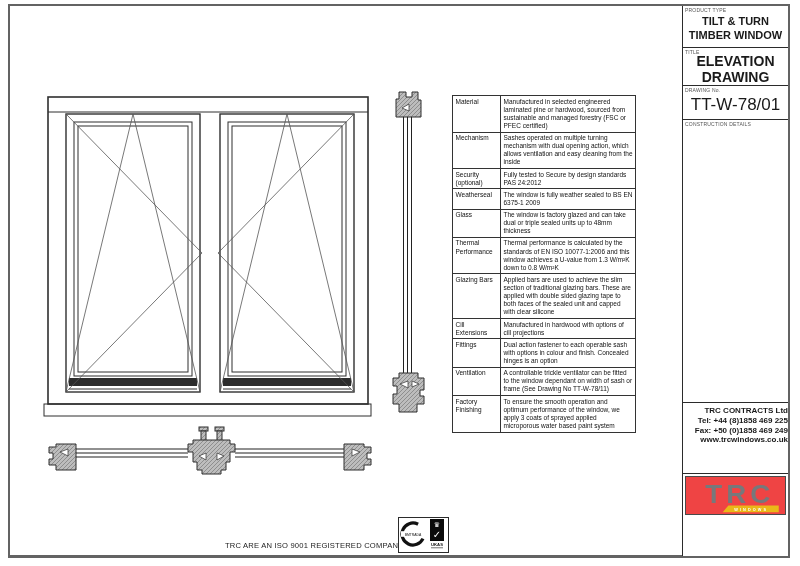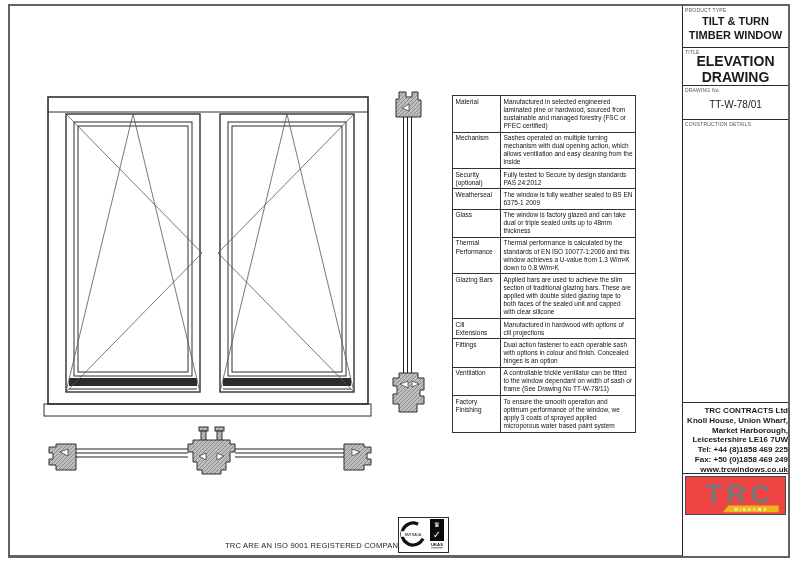--- a/index.html
+++ b/index.html
@@ -11,21 +11,21 @@
 
   
   .titleblock{position:absolute;left:682px;top:6px;width:106px;height:550px;
         background:#fff;border-left:1px solid #2b2b2b;box-sizing:border-box;}
   .tb-cell{position:relative;border-bottom:1px solid #2b2b2b;box-sizing:border-box;overflow:hidden;}
   .tb-label{position:absolute;left:2px;top:1px;font-size:5px;color:#555;letter-spacing:.2px;}
   .tb-big{display:flex;align-items:center;justify-content:center;text-align:center;
         width:100%;height:100%;padding:6px 4px 2px 4px;box-sizing:border-box;}
   .c-product{height:42px;}  .c-product .tb-big{font-weight:bold;font-size:11px;line-height:1.25;}
   .c-title{height:38px;}    .c-title .tb-big{font-weight:bold;font-size:14px;}
-  .c-dno{height:34px;}      .c-dno .tb-big{font-size:10px;}
+  .c-dno{height:34px;}      .c-dno .tb-big{font-size:17px;}
   .c-date{height:38px;display:flex;}
   .c-date .half{position:relative;height:100%;box-sizing:border-box;}
   .c-date .half.l{width:66px;border-right:1px solid #2b2b2b;}
   .c-date .half.r{width:39px;}
   .date-val{position:absolute;left:5px;bottom:7px;font-size:11.5px;}
   .c-constr{height:283px;}
   .c-addr{height:71px;text-align:right;font-size:8px;font-weight:bold;line-height:9.8px;padding-top:3px;}
   .c-logo{height:43px;border-bottom:none;padding:2px;}
   .logo-inner{width:100%;height:100%;border:1.5px solid #4a4a4a;box-sizing:border-box;
         display:flex;align-items:center;justify-content:center;background:#ef4444;text-align:right;}
@@ -220,25 +220,20 @@
       <div class="tb-big">TT-W-78/01</div>
     </div>
 
 
     <div class="tb-cell c-constr">
       <span class="tb-label">CONSTRUCTION DETAILS</span>
     </div>
 
     <div class="tb-cell c-addr">
       <div>TRC CONTRACTS Ltd</div>
-      <div>
-          <div>Knoll House, Union Wharf,</div>
-          <div>Market Harborough,</div>
-          <div>Leicestershire LE16 7UW</div>
-        </div>
       <div>Tel: +44 (8)1858 469 225</div>
       <div>Fax: +50 (0)1858 469 249</div>
       <div>www.trcwindows.co.uk</div>
     </div>
 
     <div class="tb-cell c-logo">
       <div class="logo-inner">
         <svg width="96" height="38" viewBox="0 0 100 40">
           <text x="50" y="27" text-anchor="middle" font-family="Liberation Sans, sans-serif" font-weight="bold" font-size="27" letter-spacing="4" fill="#77787b" transform="scale(1.08,1)">TRC</text>
           <polygon points="42,30 95,30 95,37 36,37" fill="#eab818"></polygon>

